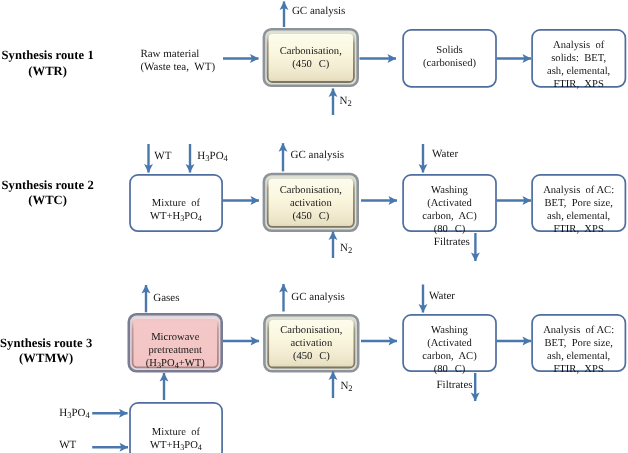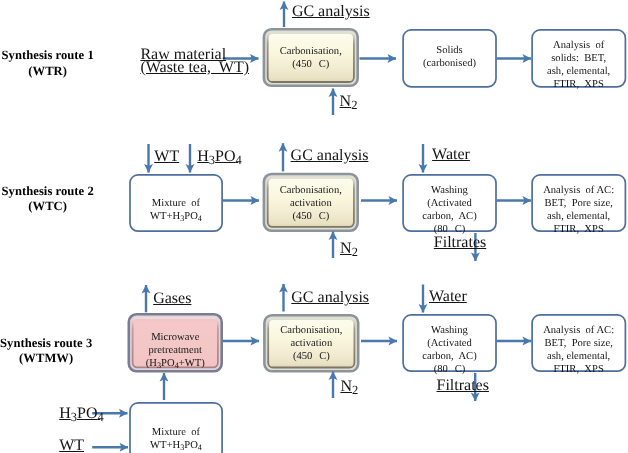--- a/index.html
+++ b/index.html
@@ -6,21 +6,21 @@
   html,body{margin:0;padding:0;background:#ffffff;}
   body{width:628px;height:453px;overflow:hidden;
        font-family:"Liberation Serif","DejaVu Serif",serif;
        -webkit-font-smoothing:antialiased;text-rendering:geometricPrecision;}
   #stage{position:relative;width:628px;height:453px;background:#ffffff;}
   .lbl,.route-label,.box{-webkit-font-smoothing:antialiased;transform:translateZ(0);}
 
   .route-label{position:absolute;font-weight:bold;font-size:12.6px;line-height:15.2px;
        color:#000000;white-space:nowrap;letter-spacing:0.05px;}
 
-  .lbl{position:absolute;font-size:16px;line-height:13px;color:#151515;white-space:pre;text-decoration:underline;}
+  .lbl{position:absolute;font-size:11px;line-height:13px;color:#151515;white-space:pre;}
   .lbl .ln{display:block;white-space:pre;}
   .route-label .ln{display:block;white-space:pre;text-align:center;}
 
   .box{position:absolute;box-sizing:border-box;display:flex;flex-direction:column;
        align-items:center;justify-content:center;text-align:center;padding-top:13px;
        font-size:10.6px;line-height:13px;color:#151515;}
   .box .ln{display:block;white-space:pre;position:relative;z-index:2;}
 
   .box.plain{}
 
@@ -147,21 +147,21 @@
   <span class="ln">(carbonised)</span>
 </div>
 
 <div class="box plain" style="left:531px;top:29px;width:95.3px;height:58.6px;">
   <span class="ln">Analysis  of</span>
   <span class="ln">solids:  BET,</span>
   <span class="ln">ash, elemental,</span>
   <span class="ln">FTIR,  XPS</span>
 </div>
 
-<div class="route-label" style="left:1.5px;top:184px;">
+<div class="route-label" style="left:1.5px;top:178px;">
   <span class="ln">Synthesis route 2</span>
       <span class="ln">(WTC)</span>
 </div>
 
 <div class="lbl" style="left:154.3px;top:150px;">WT</div>
 <div class="lbl" style="left:197.3px;top:150px;">H<sub>3</sub>PO<sub>4</sub></div>
 
 <div class="box plain" style="left:129px;top:174px;width:94px;height:58px;">
   <span class="ln">Mixture  of</span>
   <span class="ln">WT+H<sub>3</sub>PO<sub>4</sub></span>

